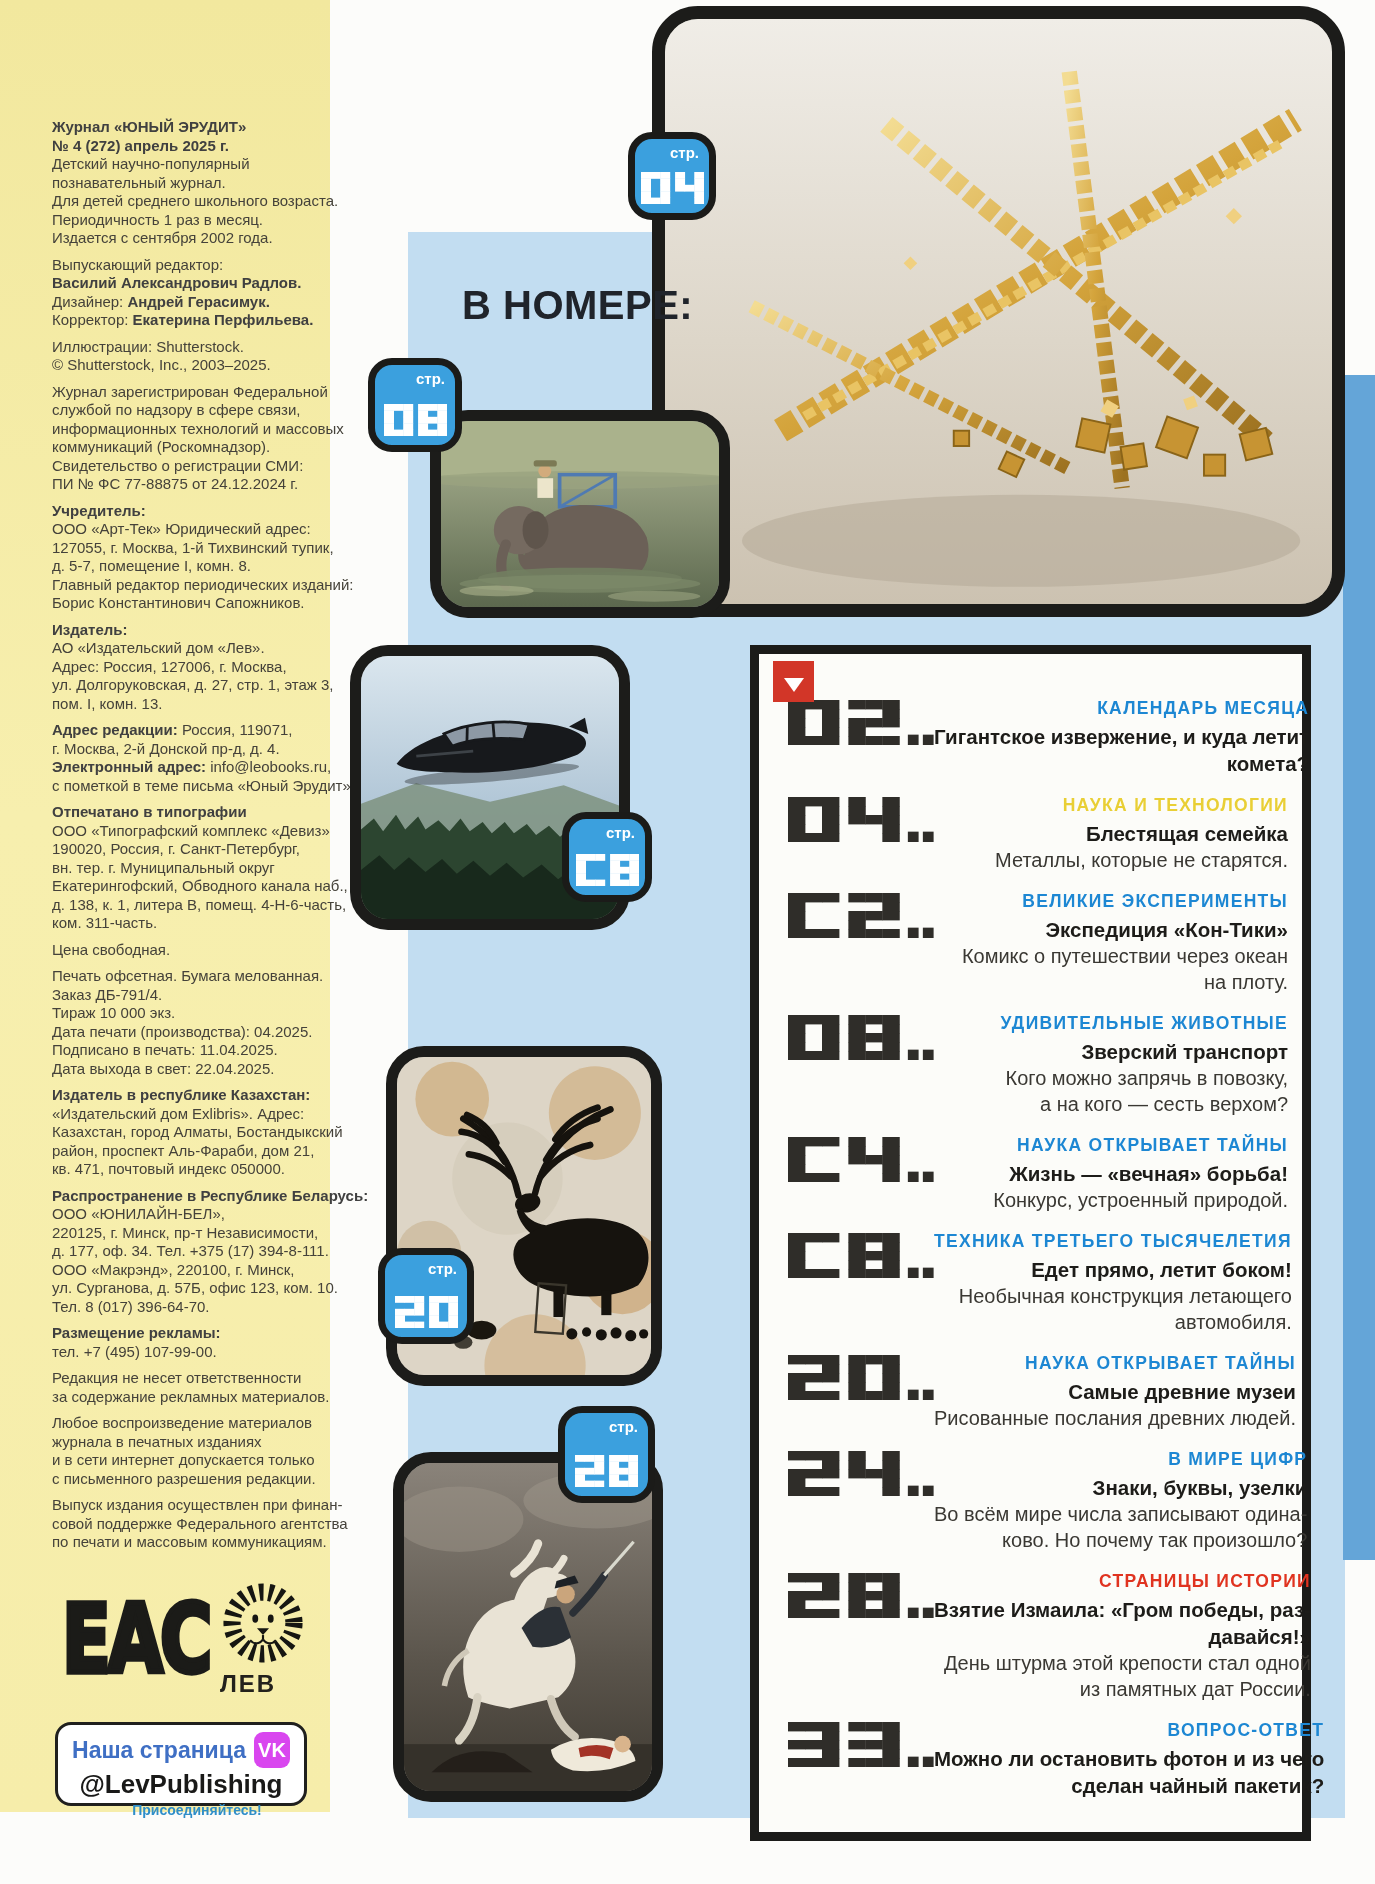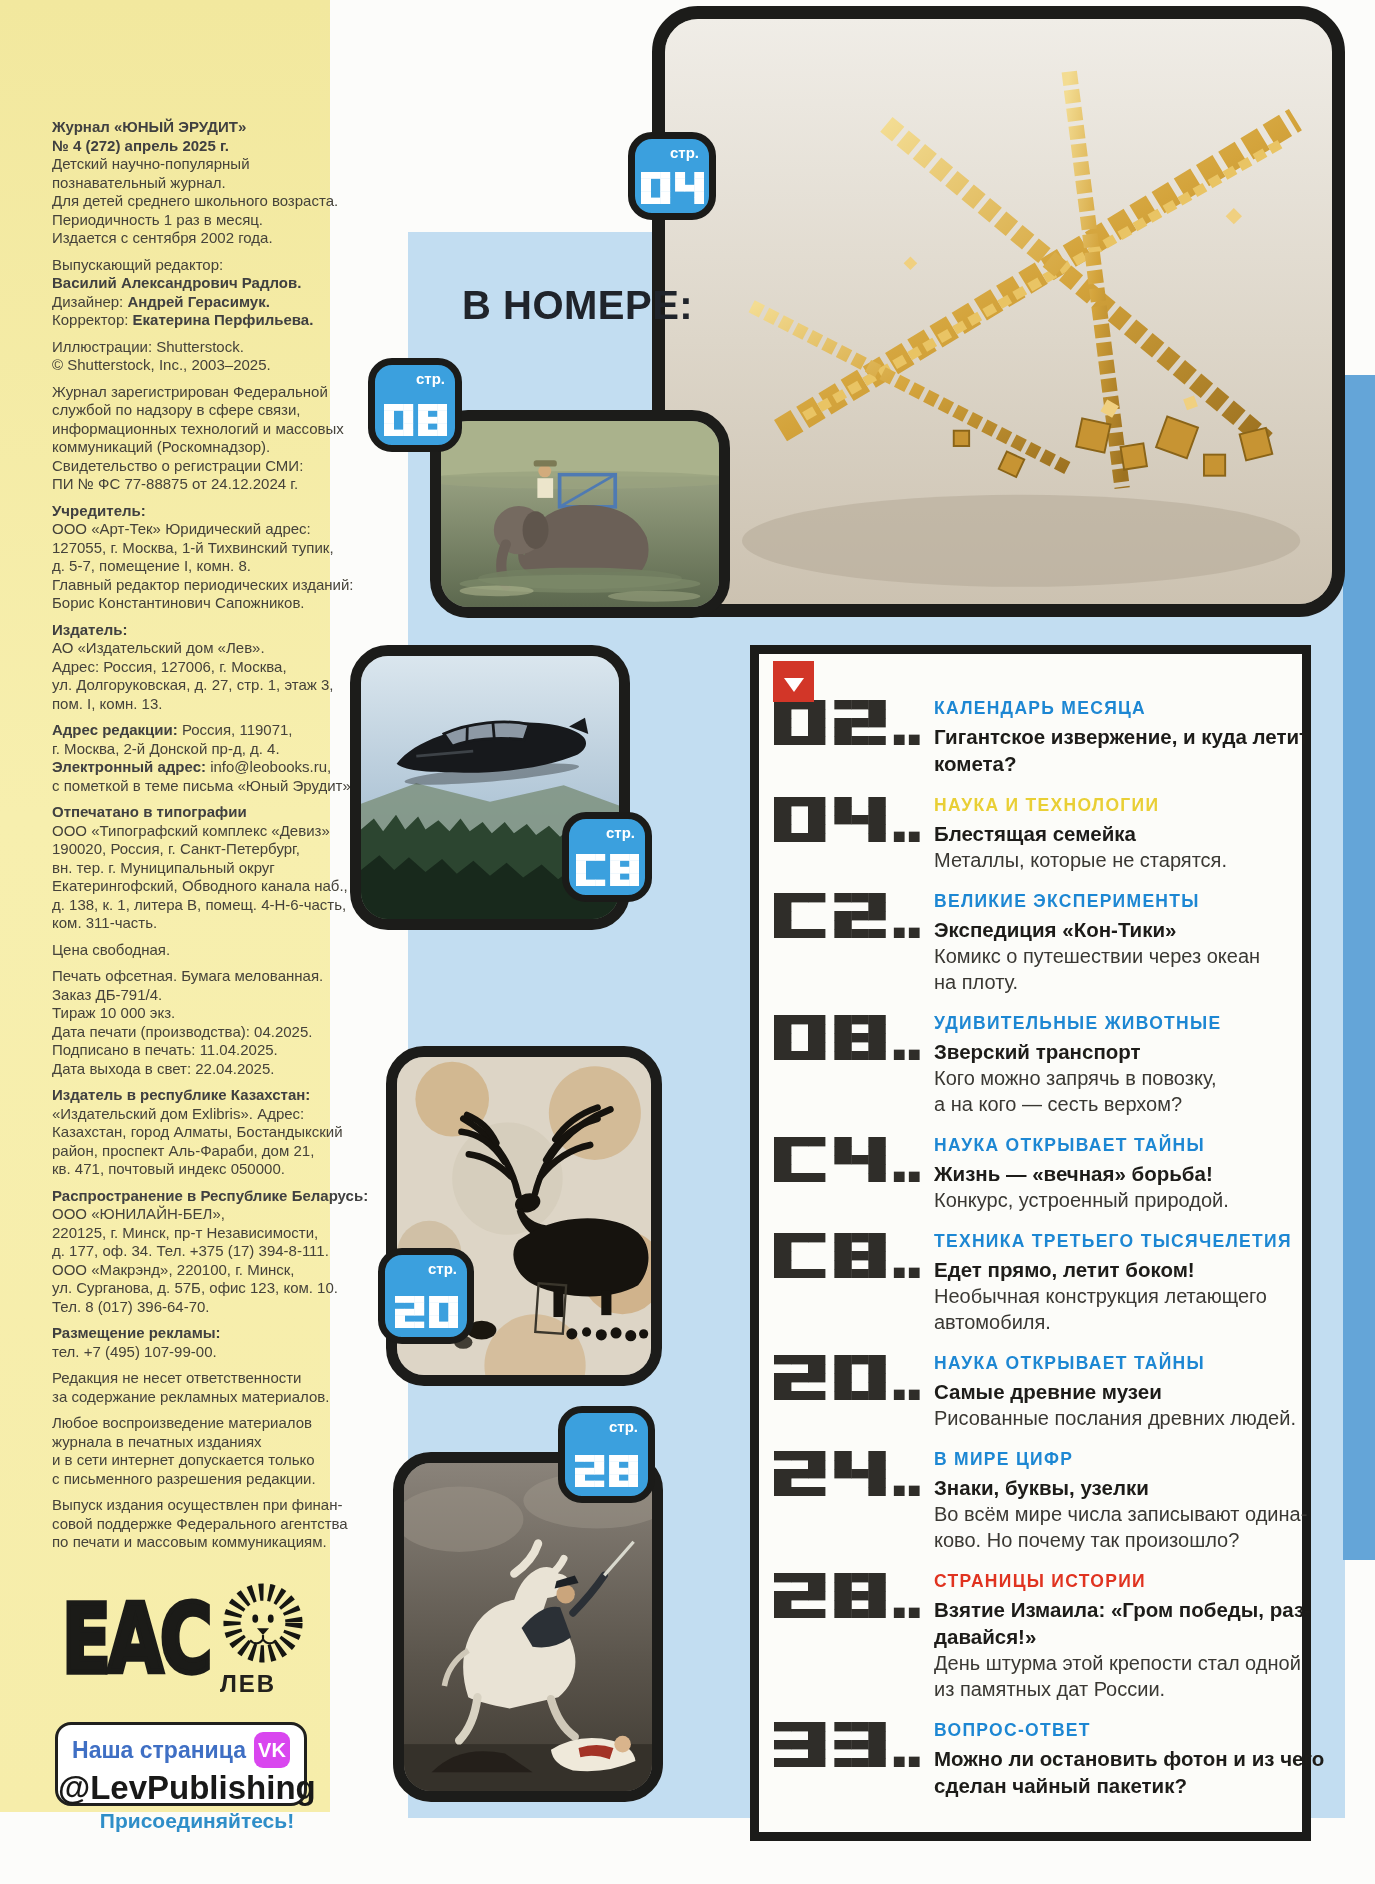--- a/index.html
+++ b/index.html
@@ -38,41 +38,41 @@
   #badge-18{left:562px;top:812px;width:90px;height:90px;}
   #badge-20{left:378px;top:1248px;width:96px;height:96px;}
   #badge-28{left:558px;top:1406px;width:97px;height:97px;}
   
   .toc{position:absolute;left:750px;top:645px;width:561px;height:1196px;box-sizing:border-box;
     background:#fcfcf9;border:9px solid #1b1b19;padding:44px 14px 10px 15px;z-index:4;}
   .toc-marker{position:absolute;left:14px;top:7px;width:41px;height:41px;background:#d23628;
     display:flex;align-items:center;justify-content:center;}
   .toc-marker .tri{width:0;height:0;border-left:10px solid transparent;
     border-right:10px solid transparent;border-top:14px solid #fff;margin-top:6px;}
-  .toc-entry{display:flex;margin-bottom:18px;align-items:flex-start;}
+  .toc-entry{display:flex;margin-bottom:18px;align-items:flex-start;text-align:right;}
   .toc-num{width:160px;flex:none;padding-top:2px;}
   .toc-body{flex:1;white-space:nowrap;}
   .toc-sec{font-size:17.5px;font-weight:bold;letter-spacing:1.3px;margin-bottom:4px;}
   .toc-title{font-size:20.5px;font-weight:bold;color:#1d1c19;line-height:27px;}
   .toc-desc{font-size:20px;color:#3a3833;line-height:26px;}
   
   .eac{position:absolute;left:62px;top:1584px;width:150px;height:104px;overflow:visible;}
   .eac-text{font-family:"DejaVu Sans",sans-serif;font-weight:bold;font-size:70px;color:#1b1b18;
     letter-spacing:-3px;transform:scale(1.02,1.35);transform-origin:left top;
     -webkit-text-stroke:4px #1b1b18;}
   .lion{position:absolute;left:220px;top:1580px;width:92px;text-align:left;}
   .lion-label{font-weight:bold;font-size:24px;letter-spacing:2px;color:#23211c;margin-top:0px;}
   .vkbox{position:absolute;left:55px;top:1722px;width:252px;height:84px;box-sizing:border-box;
     background:#fff;border:3px solid #20201e;border-radius:16px;text-align:center;padding-top:7px;z-index:3;}
   .vk-line1{display:flex;align-items:center;justify-content:center;gap:8px;color:#3f6fc4;
     font-weight:bold;font-size:23px;}
   .vk-icon{width:36px;height:36px;border-radius:9px;background:#d946ef;display:flex;
     align-items:center;justify-content:center;color:#fff;font-weight:bold;font-size:20px;}
-  .vk-handle{font-size:33px;font-weight:bold;color:#191918;margin-top:1px;}
-  .vk-cta{font-size:21px;font-weight:bold;color:#2f8ec8;margin-top:2px;padding-left:32px;}
+  .vk-handle{font-size:26px;font-weight:bold;color:#191918;margin-top:1px;}
+  .vk-cta{font-size:14px;font-weight:bold;color:#2f8ec8;margin-top:2px;padding-left:32px;}
 </style>
 </head>
 <body>
 
 <div class="sidebar"></div>
 <div class="bluepanel"></div>
 <div class="deepstrip"></div>
 
 <div class="mh" id="masthead">
     <p><span class="b">Журнал «ЮНЫЙ ЭРУДИТ»</span><br><span class="b">№ 4 (272) апрель 2025 г.</span><br><span>Детский научно-популярный</span><br><span>познавательный журнал.</span><br><span>Для детей среднего школьного возраста.</span><br><span>Периодичность 1 раз в месяц.</span><br><span>Издается с сентября 2002 года.</span></p>

